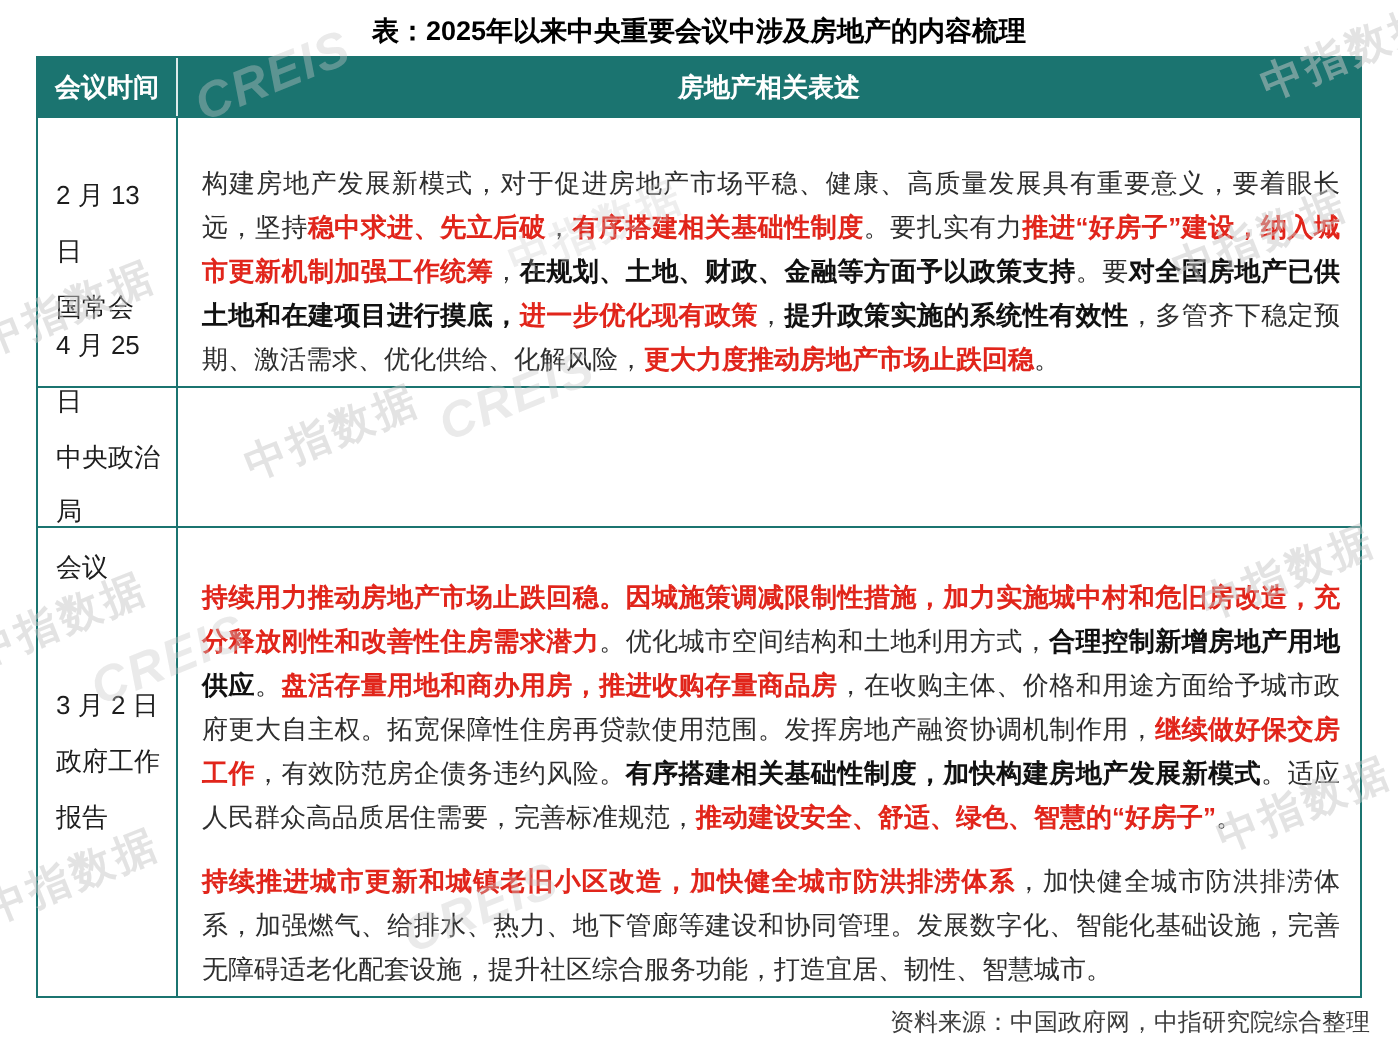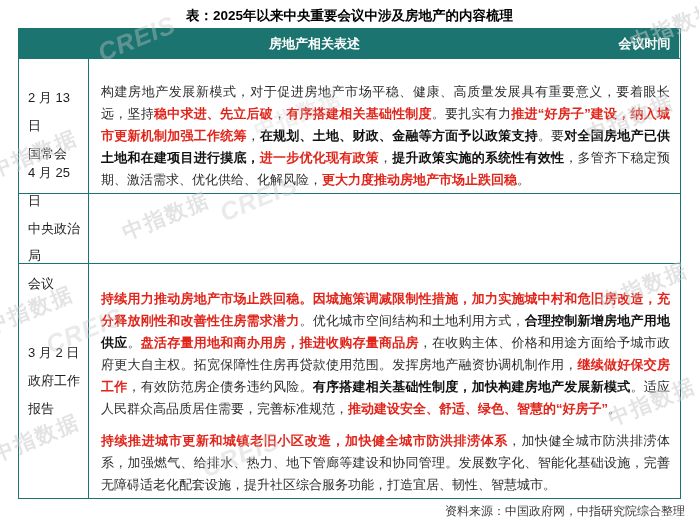--- a/index.html
+++ b/index.html
@@ -40,22 +40,22 @@
 </style>
 </head>
 <body>
 
 <div class="page">
 
   <div class="title">表：2025年以来中央重要会议中涉及房地产的内容梳理</div>
 
   <div class="tbl">
     <div class="thead">
+      <div class="th th-time">会议时间</div>
       <div class="th th-desc">房地产相关表述</div>
-      <div class="th th-time">会议时间</div>
     </div>
 
     <div class="trow r1">
       <div class="td-time">2 月 13 日
 国常会</div>
       <div class="td-desc">
         <div class="para"><span class="seg-n">构建房地产发展新模式，对于促进房地产市场平稳、健康、高质量发展具有重要意义，要着眼长远，坚持</span><span class="seg-r">稳中求进、先立后破</span><span class="seg-n">，</span><span class="seg-r">有序搭建相关基础性制度</span><span class="seg-n">。要扎实有力</span><span class="seg-r">推进“好房子”建设，纳入城市更新机制加强工作统筹</span><span class="seg-n">，</span><span class="seg-b">在规划、土地、财政、金融等方面予以政策支持</span><span class="seg-n">。要</span><span class="seg-b">对全国房地产已供土地和在建项目进行摸底，</span><span class="seg-r">进一步优化现有政策</span><span class="seg-n">，</span><span class="seg-b">提升政策实施的系统性有效性</span><span class="seg-n">，多管齐下稳定预期、激活需求、优化供给、化解风险，</span><span class="seg-r">更大力度推动房地产市场止跌回稳</span><span class="seg-n">。</span></div>
       </div>
     </div>
 

